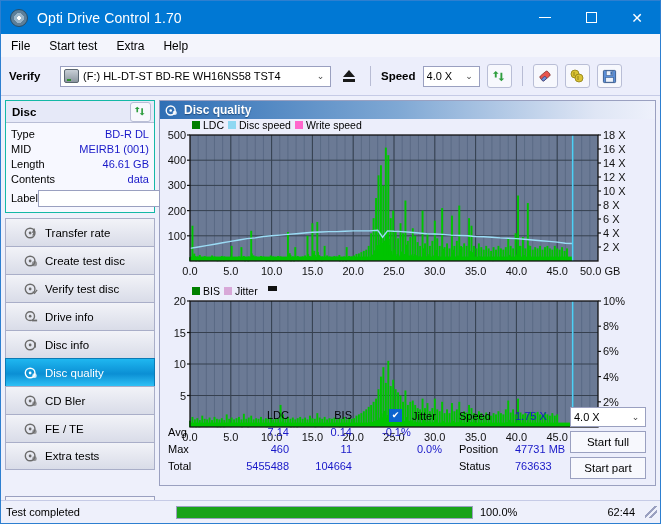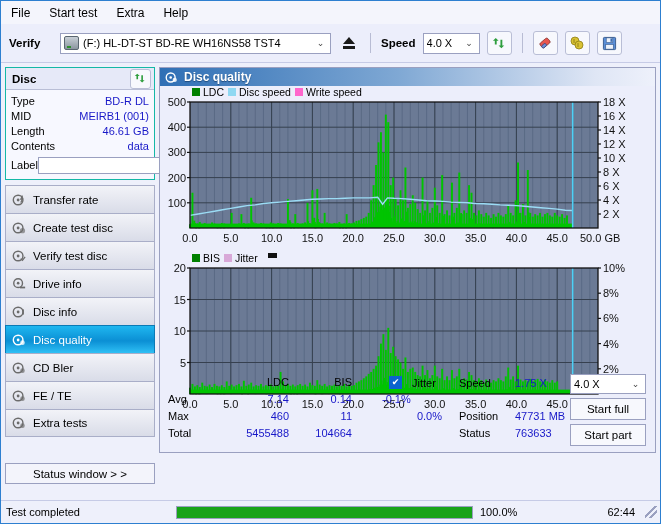--- a/index.html
+++ b/index.html
@@ -83,21 +83,21 @@
   .lblinput{flex:1;height:17px;background:#fff;border:1px solid #9aa0c0;box-sizing:border-box;}
   .cdbtn{
     width:21px;height:20px;border:1px solid #b9bed6;background:#f7f8fd;border-radius:3px;
     margin-left:3px;display:flex;align-items:center;justify-content:center;box-sizing:border-box;
   }
   .cdico{width:13px;height:13px;border-radius:50%;
     background:radial-gradient(circle,#fff 0 16%,#d8d66a 17% 44%,#b5b23f 45% 86%,#8f8d2c 87% 100%);
     border:1px solid #7d7b22;box-sizing:border-box;}
   .navlist{margin-top:5px;}
   .navitem{
-    height:28px;display:flex;align-items:center;gap:7px;padding-left:6px;
+    height:28px;display:flex;align-items:center;gap:7px;padding-left:18px;
     border:1px solid #a9aec8;border-bottom:none;box-sizing:border-box;
     background:linear-gradient(#f2f3f8,#d9dce8);
     font-size:11.5px;color:#000;
   }
   .navitem:last-child{border-bottom:1px solid #a9aec8;}
   .navitem.sel{
     background:linear-gradient(#1fb7f0,#0b8fd4 55%,#2fc0f5);
     color:#fff;border-color:#0b7ab5;
   }
   .nav-ico{width:14px;height:14px;flex:none;}
@@ -142,20 +142,35 @@
     background:
       linear-gradient(135deg,transparent 40%,#9aa0c0 40%,#9aa0c0 52%,transparent 52%),
       linear-gradient(135deg,transparent 66%,#9aa0c0 66%,#9aa0c0 78%,transparent 78%);
   }
 </style>
 </head>
 <body>
 
 <div class="app">
 
+  <div class="titlebar">
+    <span class="title-icon"></span>
+    <span class="title-text">Opti Drive Control 1.70</span>
+    <div class="wincontrols">
+      <div class="wc">
+          <span class="dash"></span>
+        </div>
+      <div class="wc">
+          <span class="sqr"></span>
+        </div>
+      <div class="wc">
+          <span>✕</span>
+        </div>
+    </div>
+  </div>
 
   <div class="menubar">
     <span class="menuitem">File</span>
     <span class="menuitem">Start test</span>
     <span class="menuitem">Extra</span>
     <span class="menuitem">Help</span>
   </div>
 
   <div class="drivebar">
     <span class="lbl-bold" style="width:44px">Verify</span>

